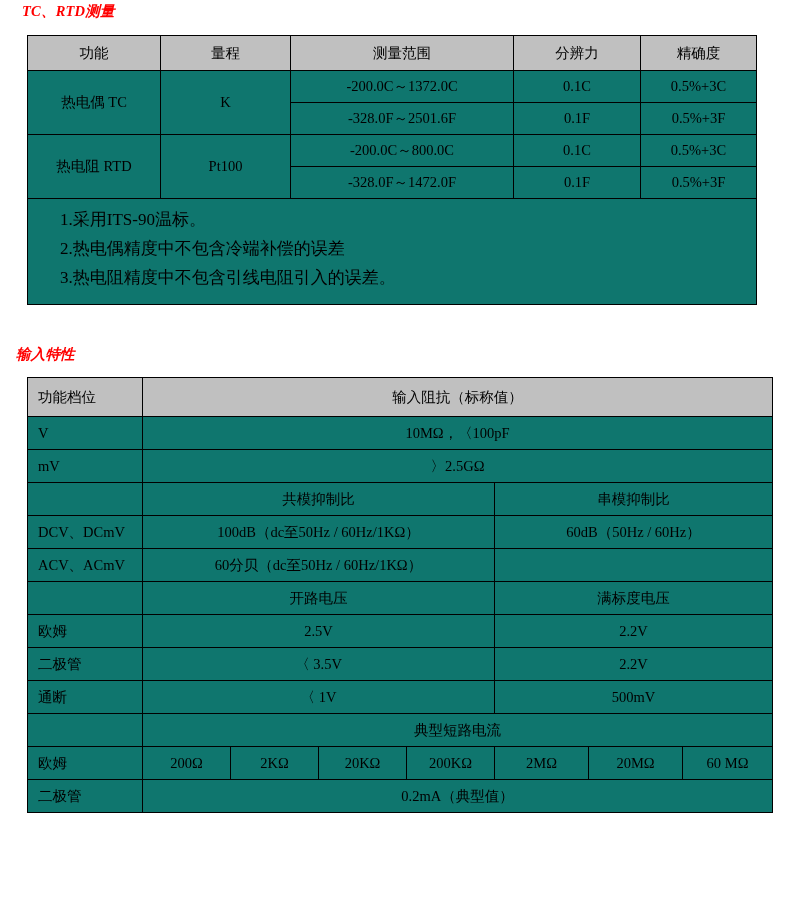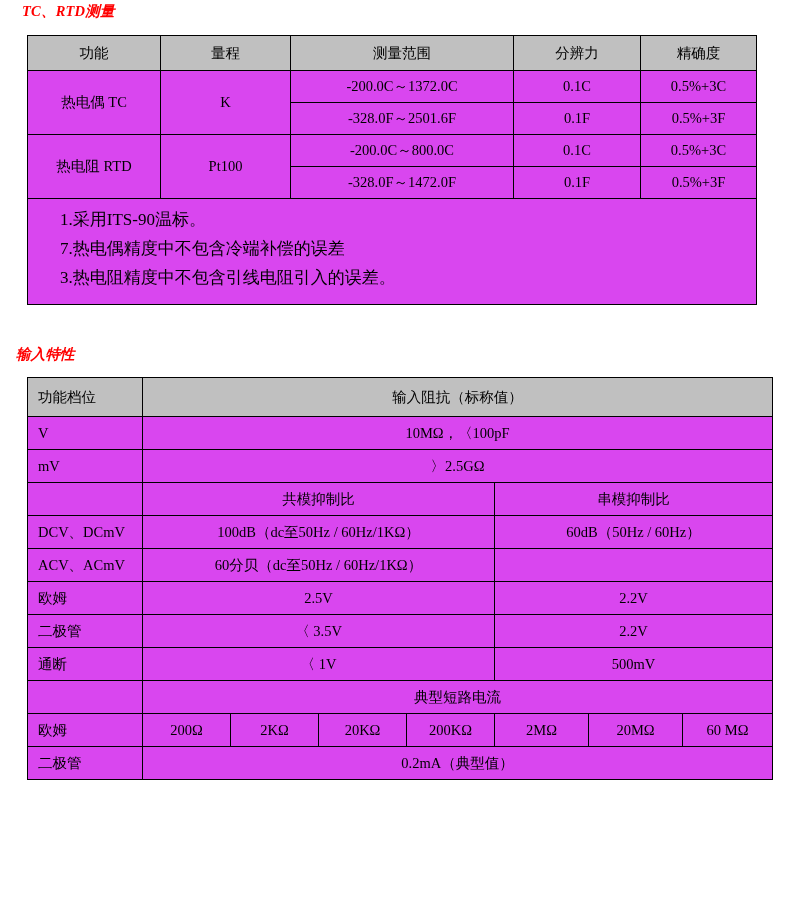--- a/index.html
+++ b/index.html
@@ -38,21 +38,21 @@
   #heading-input-char {
     position: absolute;
     left: 16px;
     top: 345px;
   }
 
   table.spec {
     position: absolute;
     border-collapse: collapse;
     table-layout: fixed;
-    background: #d946ef;
+    background: #0f766e;
   }
   table.spec td, table.spec th {
     border: 1px solid #000000;
     padding: 0;
     text-align: center;
     vertical-align: middle;
     font-weight: normal;
     font-size: 14.5px;
     font-family: "Liberation Serif", "DejaVu Serif", serif;
     line-height: 1.15;
@@ -140,21 +140,21 @@
       </tr>
       <tr class="r-data">
         <td>-328.0F～1472.0F</td>
         <td>0.1F</td>
         <td>0.5%+3F</td>
       </tr>
 
       <tr>
         <td class="notes" colspan="5">
           <span class="note-line">1.采用ITS-90温标。</span>
-          <span class="note-line">7.热电偶精度中不包含冷端补偿的误差</span>
+          <span class="note-line">2.热电偶精度中不包含冷端补偿的误差</span>
           <span class="note-line">3.热电阻精度中不包含引线电阻引入的误差。</span>
         </td>
       </tr>
     </tbody>
   </table>
 
   <div id="heading-input-char" class="section-heading">输入特性</div>
 
   <table class="spec" id="table-input-char">
     <colgroup>
@@ -192,20 +192,25 @@
         <td colspan="4">100dB（dc至50Hz / 60Hz/1KΩ）</td>
         <td colspan="3">60dB（50Hz / 60Hz）</td>
       </tr>
       <tr>
         <td class="left">ACV、ACmV</td>
         <td colspan="4">60分贝（dc至50Hz / 60Hz/1KΩ）</td>
         <td colspan="3"></td>
       </tr>
 
       <tr>
+        <td class="left"></td>
+        <td colspan="4">开路电压</td>
+        <td colspan="3">满标度电压</td>
+      </tr>
+      <tr>
         <td class="left">欧姆</td>
         <td colspan="4">2.5V</td>
         <td colspan="3">2.2V</td>
       </tr>
       <tr>
         <td class="left">二极管</td>
         <td colspan="4">〈 3.5V</td>
         <td colspan="3">2.2V</td>
       </tr>
       <tr>

